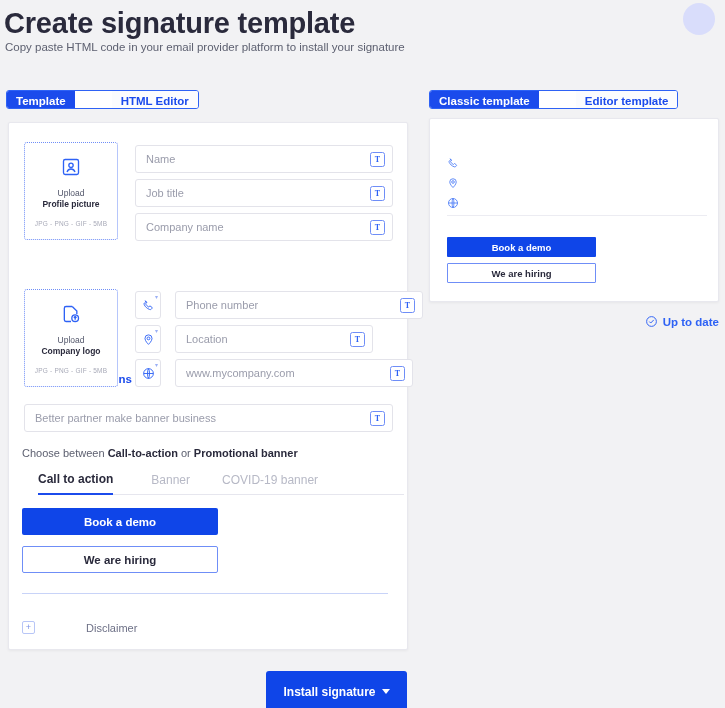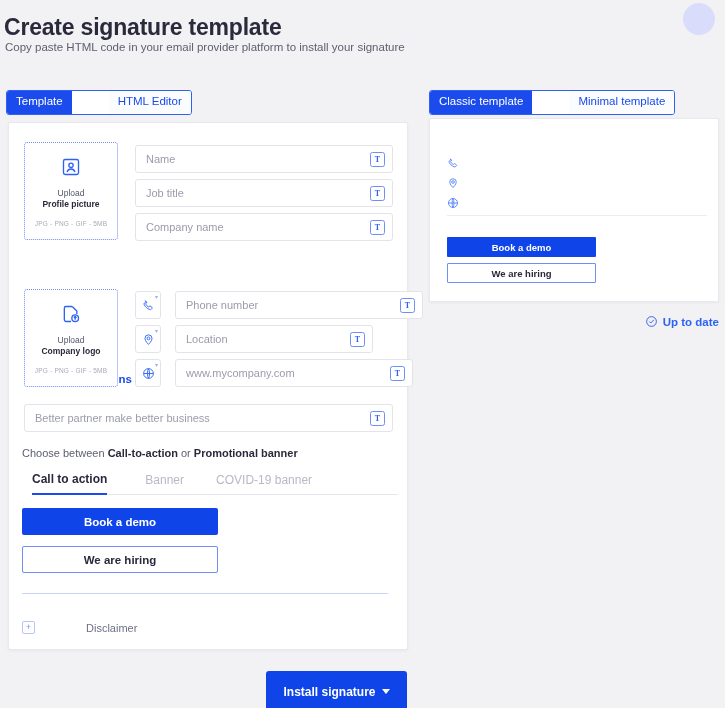--- a/index.html
+++ b/index.html
@@ -7,42 +7,42 @@
     margin: 0; padding: 0;
     width: 725px; height: 708px;
     background: #f2f2f4;
     font-family: "Liberation Sans", sans-serif;
     overflow: hidden;
   }
   .page { position: relative; width: 725px; height: 708px; background: #f2f2f4; }
 
   
   .hdr-title {
-    position: absolute; left: 4px; top: 14px;
-    font-size: 23px; font-weight: 700; color: #2a2a3c;
+    position: absolute; left: 4px; top: 7px;
+    font-size: 29px; font-weight: 700; color: #2a2a3c;
     letter-spacing: -0.2px;
   }
   .hdr-sub {
     position: absolute; left: 5px; top: 41px;
     font-size: 11.5px; color: #5d6070;
   }
   .avatar-circle {
     position: absolute; right: 10px; top: 3px;
     width: 32px; height: 32px; border-radius: 50%;
     background: #d9ddfb;
   }
 
   
   .seg {
     position: absolute; display: flex;
     border: 1px solid #2e62f5; border-radius: 3px; overflow: hidden;
     background: #fff;
   }
   .seg > div {
-    font-size: 11.5px; font-weight: 400; padding: 5px 9px 6px;
+    font-size: 11.5px; font-weight: 700; padding: 5px 9px 0;
     cursor: pointer; white-space: nowrap; line-height: 1;
   }
   .seg .on { background: #1b4bec; color: #fff; }
   .seg .off { background: #fbfcfe; color: #1b4bec; margin-left: 37px; }
   #seg-left { left: 6px; top: 90px; }
   #seg-right { left: 429px; top: 90px; }
 
   
   .card-left {
     position: absolute; left: 8px; top: 122px;
@@ -105,21 +105,21 @@
   }
 
   .choose {
     position: absolute; left: 22px; top: 447px;
     font-size: 11px; color: #5d6070;
   }
   .choose b { color: #2a2a3c; font-weight: 700; }
 
   
   .tabs {
-    position: absolute; left: 32px; top: 472px; width: 366px;
+    position: absolute; left: 38px; top: 472px; width: 366px;
     display: flex; align-items: flex-end; border-bottom: 1px solid #e6e6ee;
   }
   .tabs div {
     font-size: 12px; padding: 0 0 7px 0; cursor: pointer; color: #b7b9c6;
   }
   .tabs .t-on {
     color: #2a2a3c; font-weight: 700;
     border-bottom: 2.5px solid #1b4bec; margin-bottom: -1.5px;
   }
 
@@ -196,21 +196,21 @@
   <div class="hdr-sub">Copy paste HTML code in your email provider platform to install your signature</div>
   <div class="avatar-circle"></div>
 
   <div class="seg" id="seg-left">
     <div class="on">Template</div>
     <div class="off">HTML Editor</div>
   </div>
 
   <div class="seg" id="seg-right">
     <div class="on">Classic template</div>
-    <div class="off">Minimal template</div>
+    <div class="off">Editor template</div>
   </div>
 
   <div class="card-left">
 
     <div class="upload" style="left:15px; top:19px;">
       <span class="u-ico">
         <svg width="20" height="20" viewBox="0 0 24 24" fill="none" stroke="#2e62f5" stroke-width="1.6">
           <rect x="3" y="3" width="18" height="18" rx="2"></rect>
           <circle cx="12" cy="10" r="2.6"></circle>
           <path d="M7.2 18c.8-2.4 2.6-3.6 4.8-3.6s4 1.2 4.8 3.6"></path>
@@ -279,21 +279,21 @@
         <circle cx="12" cy="12" r="9"></circle>
         <path d="M3 12h18M12 3c2.5 2.8 2.5 15.2 0 18M12 3c-2.5 2.8-2.5 15.2 0 18"></path>
       </svg>
     </div>
     <div class="fld" style="left:166px; top:236px; width:238px;">
       <div class="ph">www.mycompany.com</div>
       <div class="tbtn">T</div>
     </div>
 
     <div class="fld" style="left:15px; top:281px; width:369px;">
-      <div class="ph">Better partner make better business</div>
+      <div class="ph">Better partner make banner business</div>
       <div class="tbtn">T</div>
     </div>
   </div>
 
   <div class="choose">
     <span>Choose between </span><b>Call-to-action</b><span> or </span><b>Promotional banner</b>
   </div>
 
   <div class="tabs">
     <div class="t-on" style="margin-right:38px;">Call to action</div>

